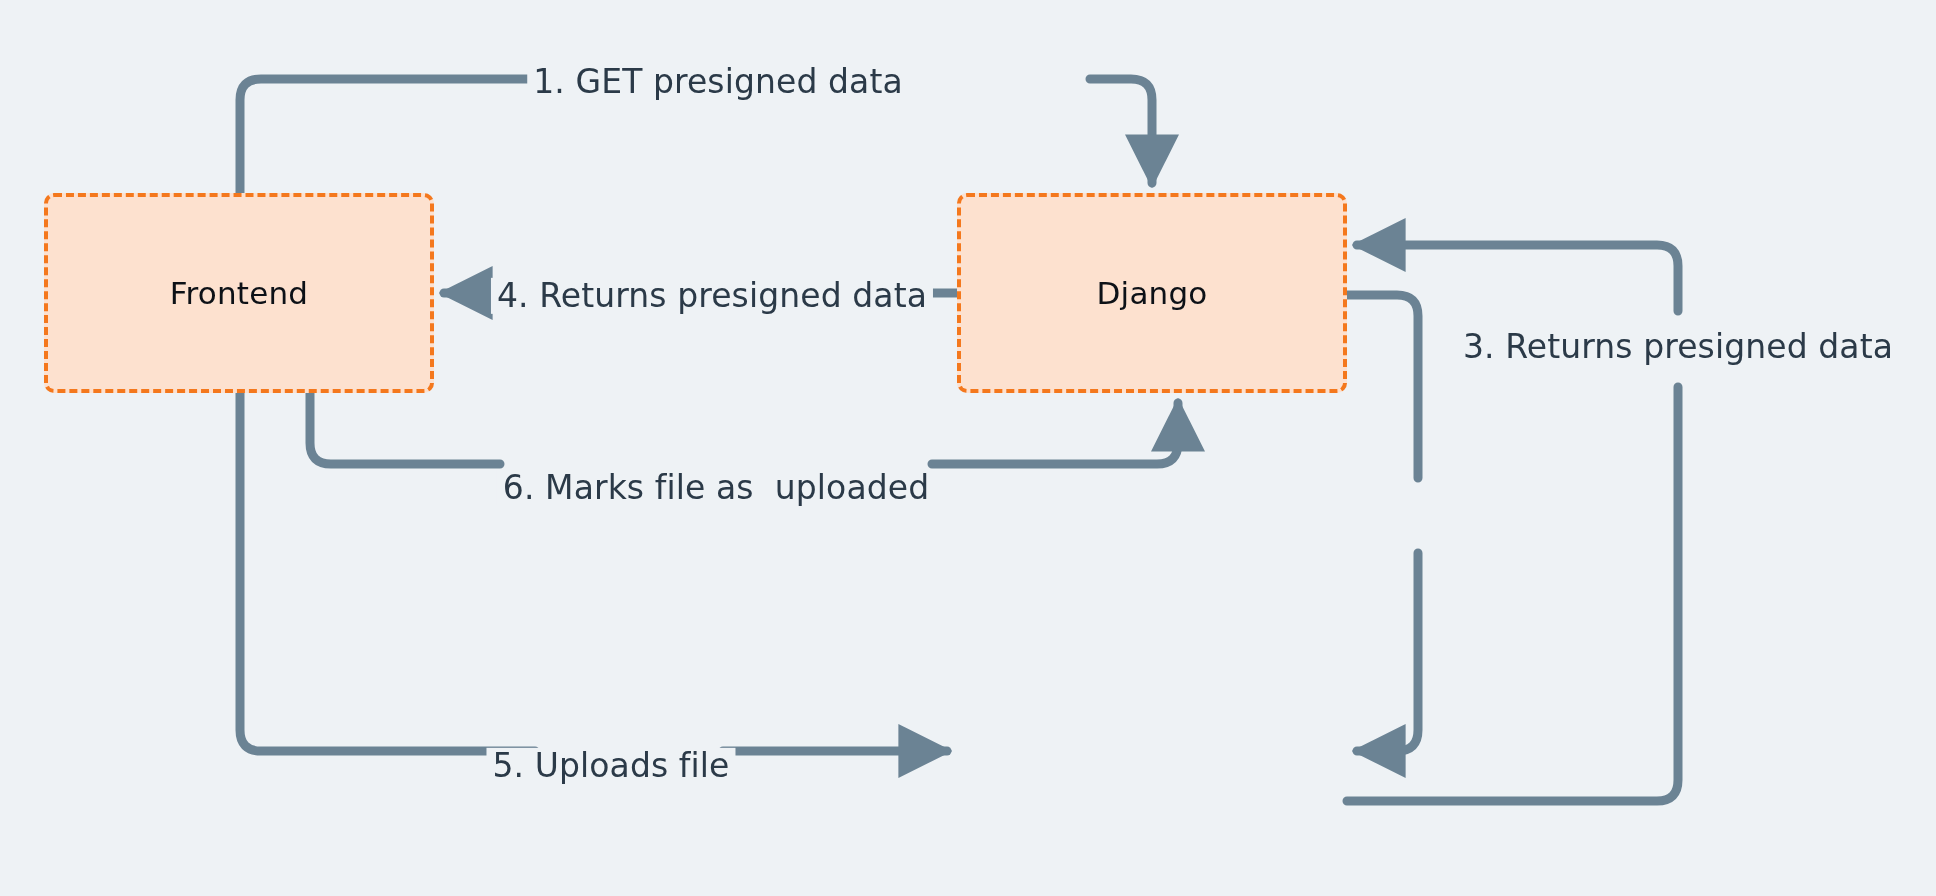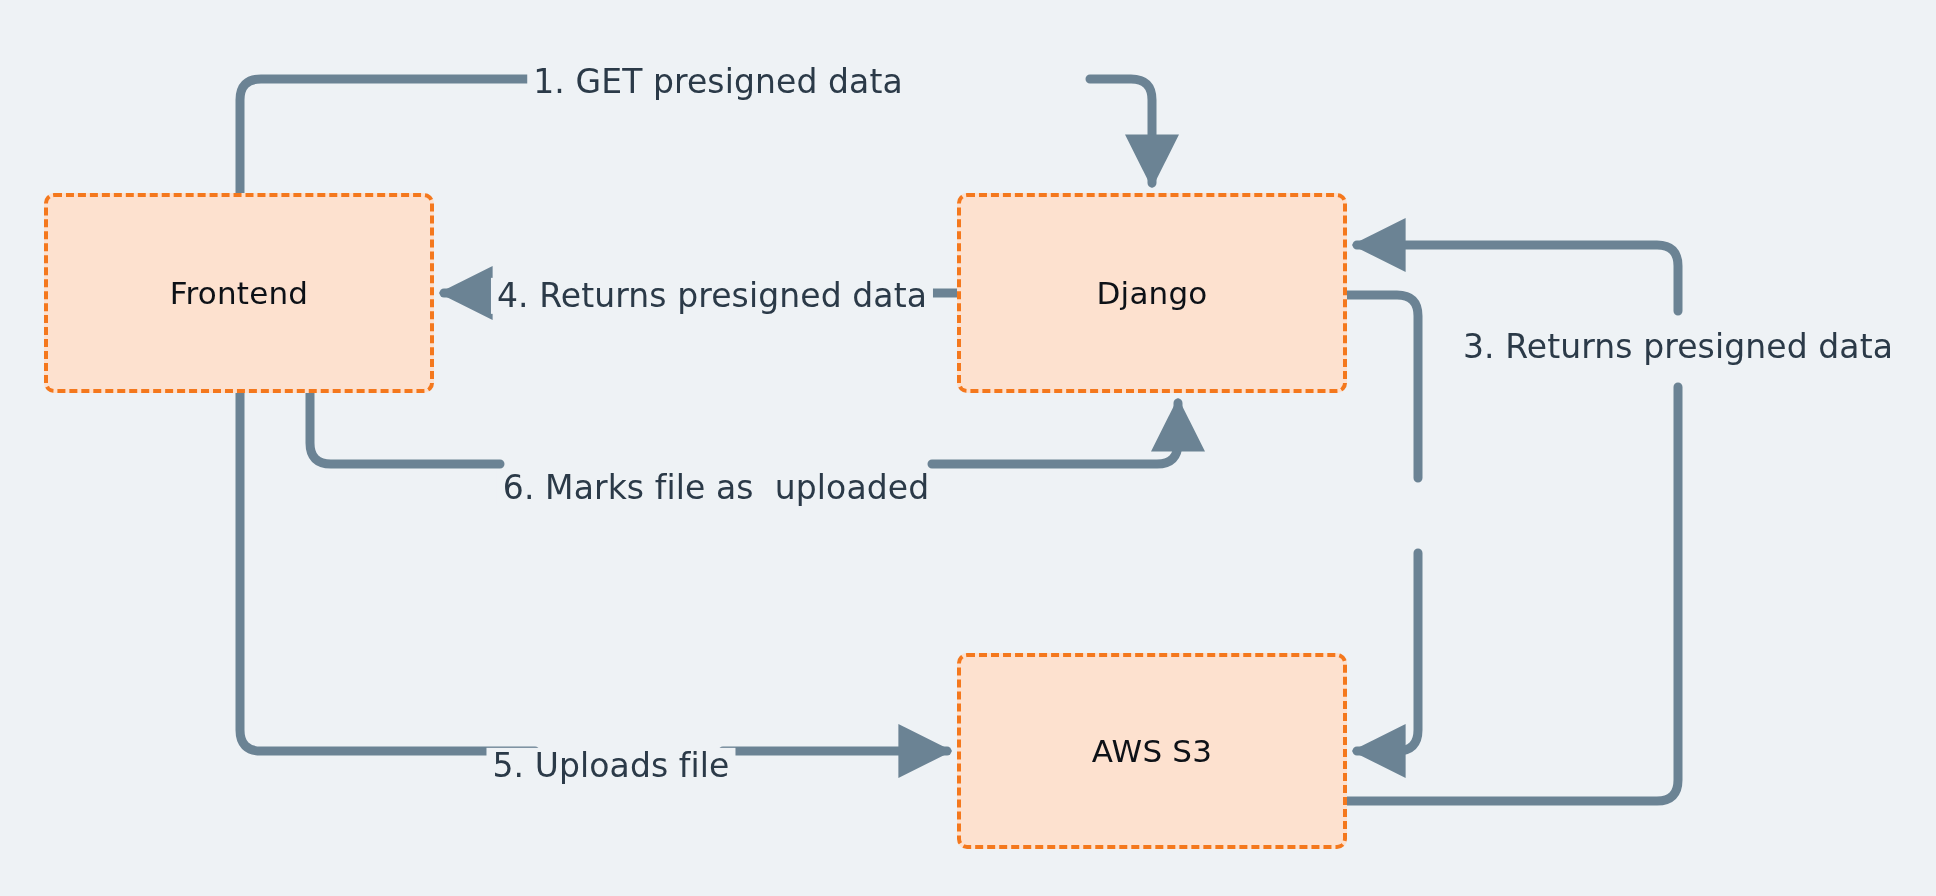--- a/index.html
+++ b/index.html
@@ -90,23 +90,20 @@
   </svg>
 
   <div class="node" style="left:957px; top:193px; width:390px; height:200px;">
     <span class="node-label">Django</span>
   </div>
 
   <div class="node" style="left:44px; top:193px; width:390px; height:200px;">
     <span class="node-label">Frontend</span>
   </div>
 
-  <div class="node" style="left:957px; top:653px; width:390px; height:196px;">
-    <span class="node-label">AWS S3</span>
-  </div>
 
   <div class="edge-label" style="left:718px; top:82px;">1. GET presigned data</div>
 
 
   <div class="edge-label" style="left:1678px; top:347px;text-align:right;">3. Returns presigned data</div>
 
   <div class="edge-label" style="left:712px; top:296px;">4. Returns presigned data</div>
 
   <div class="edge-label" style="left:611px; top:751px;margin-top:15px;">5. Uploads file</div>
 

